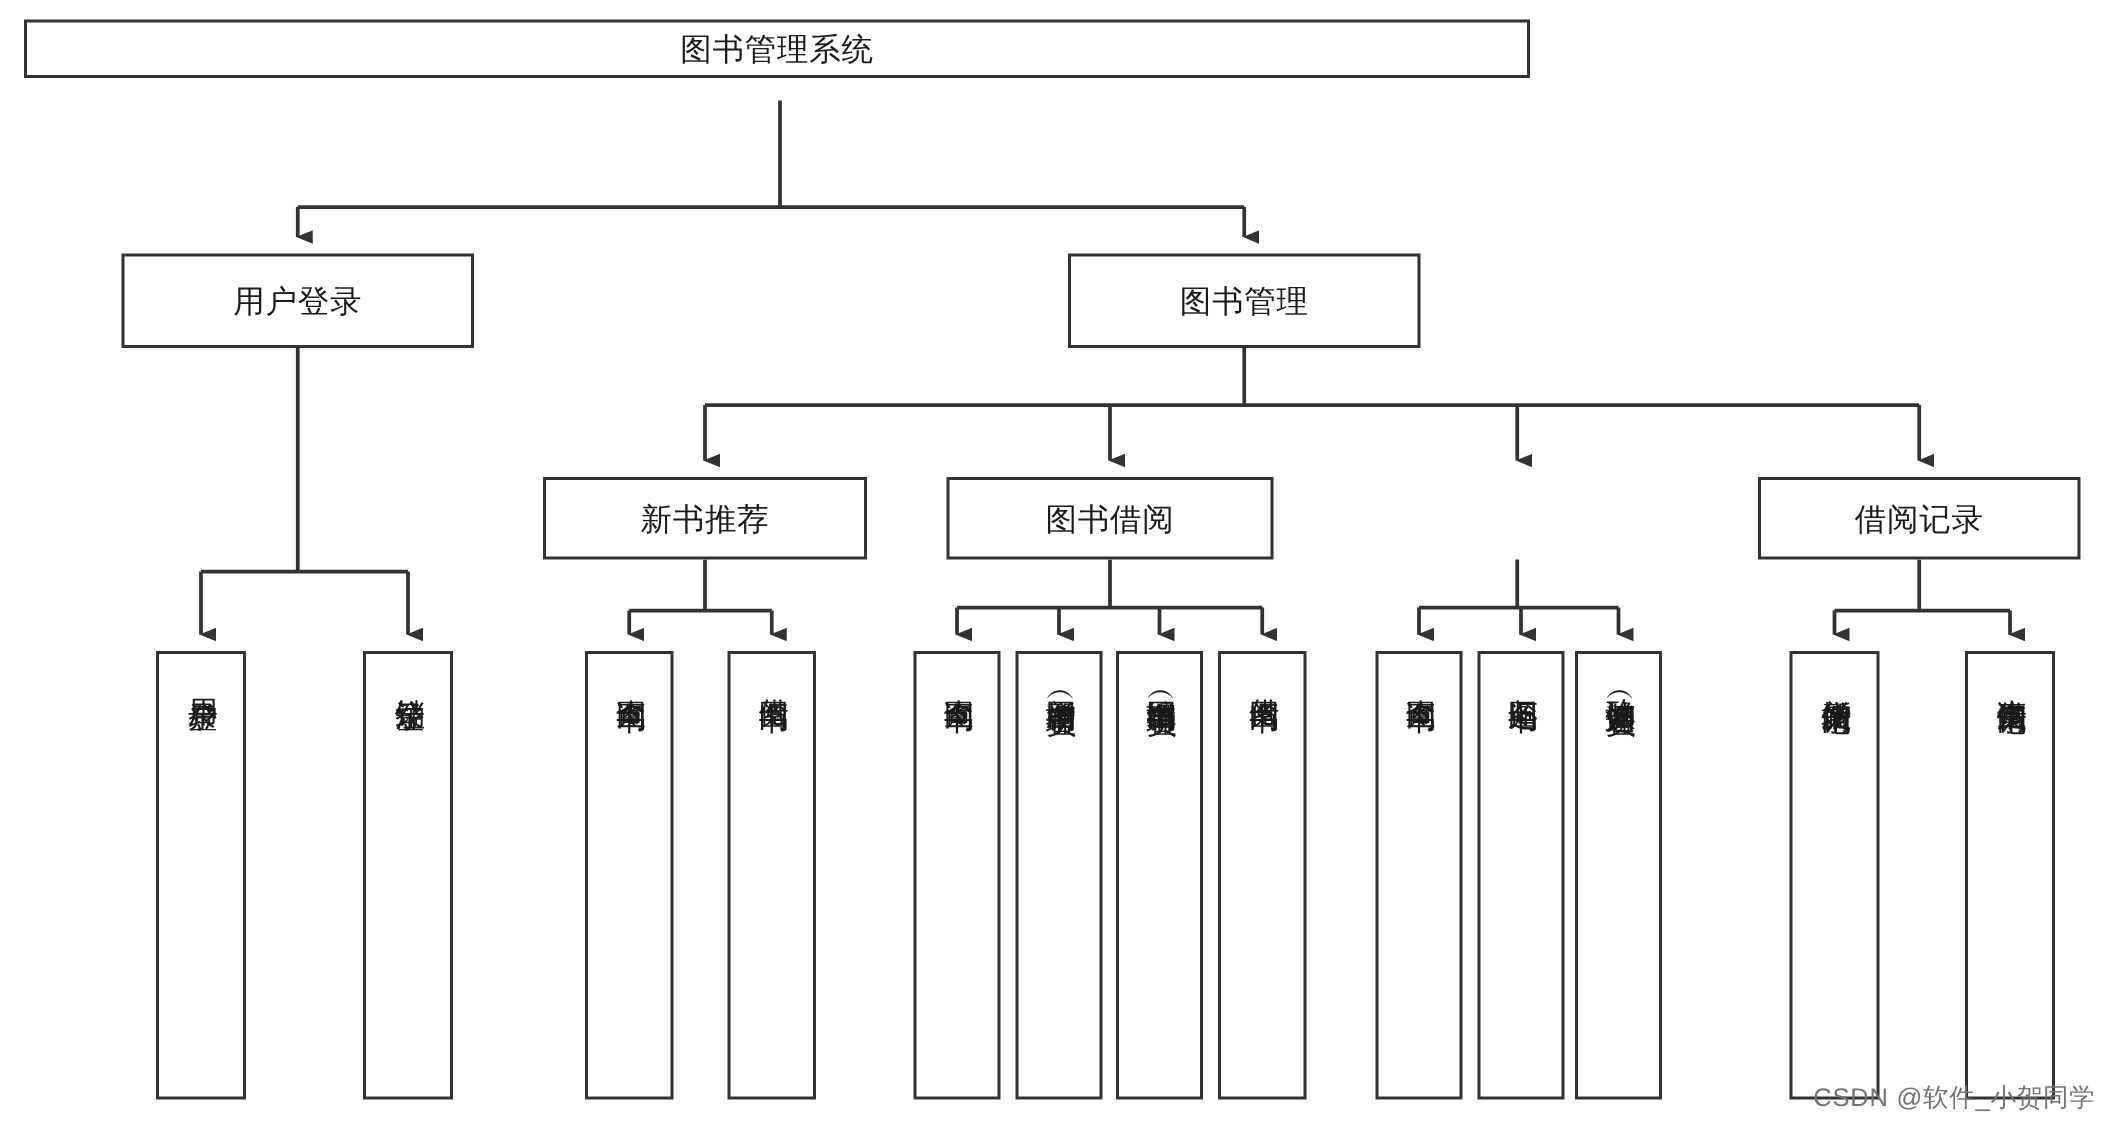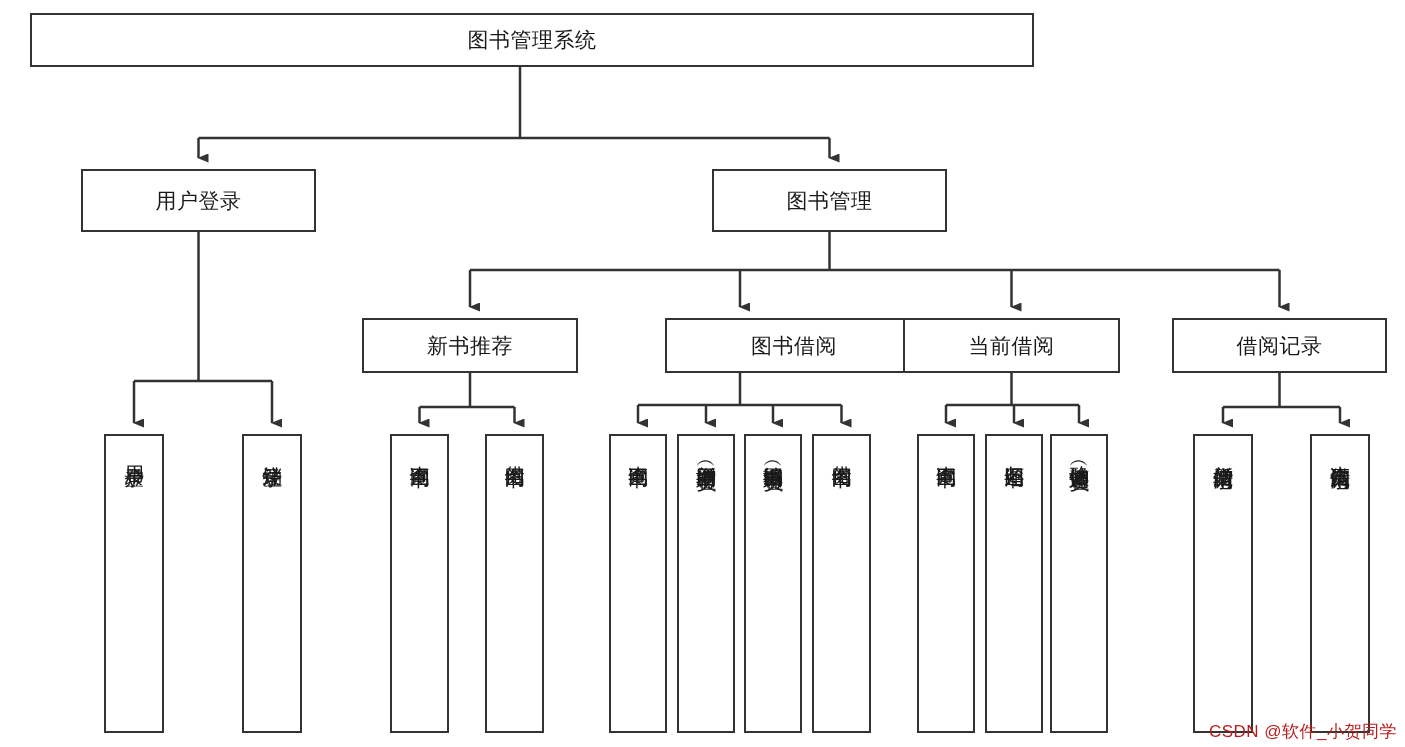--- a/index.html
+++ b/index.html
@@ -53,21 +53,21 @@
     white-space: nowrap;
   }
   .node-label {
     display: block;
   }
   #watermark {
     position: absolute;
     right: 8px;
     bottom: 4px;
     font-size: 17px;
-    color: #b91c1c;
+    color: #737373;
     letter-spacing: 0.5px;
     white-space: nowrap;
     pointer-events: none;
     margin-top: 22px;
   }
 </style>
 </head>
 <body>
 
 <div id="diagram-canvas">
@@ -108,39 +108,36 @@
         <line x1="946" y1="405" x2="946" y2="423" marker-end="url(#arrowhead)"></line>
         <line x1="1014" y1="405" x2="1014" y2="423" marker-end="url(#arrowhead)"></line>
         <line x1="1079" y1="405" x2="1079" y2="423" marker-end="url(#arrowhead)"></line>
         <line x1="1279.5" y1="373" x2="1279.5" y2="407"></line>
         <line x1="1223" y1="407" x2="1340" y2="407"></line>
         <line x1="1223" y1="407" x2="1223" y2="423" marker-end="url(#arrowhead)"></line>
         <line x1="1340" y1="407" x2="1340" y2="423" marker-end="url(#arrowhead)"></line>
       </g>
   </svg>
 
-  <div class="node horizontal" style="left: 30px; top: 13px; width: 1004px; height: 54px;">
+  <div class="node horizontal" style="left: 16px; top: 13px; width: 1004px; height: 39px;">
     <span class="node-label">图书管理系统</span>
   </div>
 
   <div class="node horizontal" style="left: 81px; top: 169px; width: 235px; height: 63px;">
     <span class="node-label">用户登录</span>
   </div>
   <div class="node horizontal" style="left: 712px; top: 169px; width: 235px; height: 63px; font-family: Liberation Serif, serif;">
     <span class="node-label">图书管理</span>
   </div>
 
   <div class="node horizontal" style="left: 362px; top: 318px; width: 216px; height: 55px; align-items: center;">
     <span class="node-label">新书推荐</span>
   </div>
-  <div class="node horizontal" style="left: 665px; top: 318px; width: 258px; height: 55px; text-align: right;">
+  <div class="node horizontal" style="left: 631px; top: 318px; width: 218px; height: 55px; text-align: right;">
     <span class="node-label">图书借阅</span>
-  </div>
-  <div class="node horizontal" style="left: 903px; top: 318px; width: 217px; height: 55px;">
-    <span class="node-label">当前借阅</span>
   </div>
   <div class="node horizontal" style="left: 1172px; top: 318px; width: 215px; height: 55px;">
     <span class="node-label">借阅记录</span>
   </div>
 
   <div class="node vertical" style="left: 104px; top: 434px; width: 60px; height: 299px;">
     <span class="node-label">用户登录</span>
   </div>
   <div class="node vertical" style="left: 242px; top: 434px; width: 60px; height: 299px;">
     <span class="node-label">注销登录</span>

